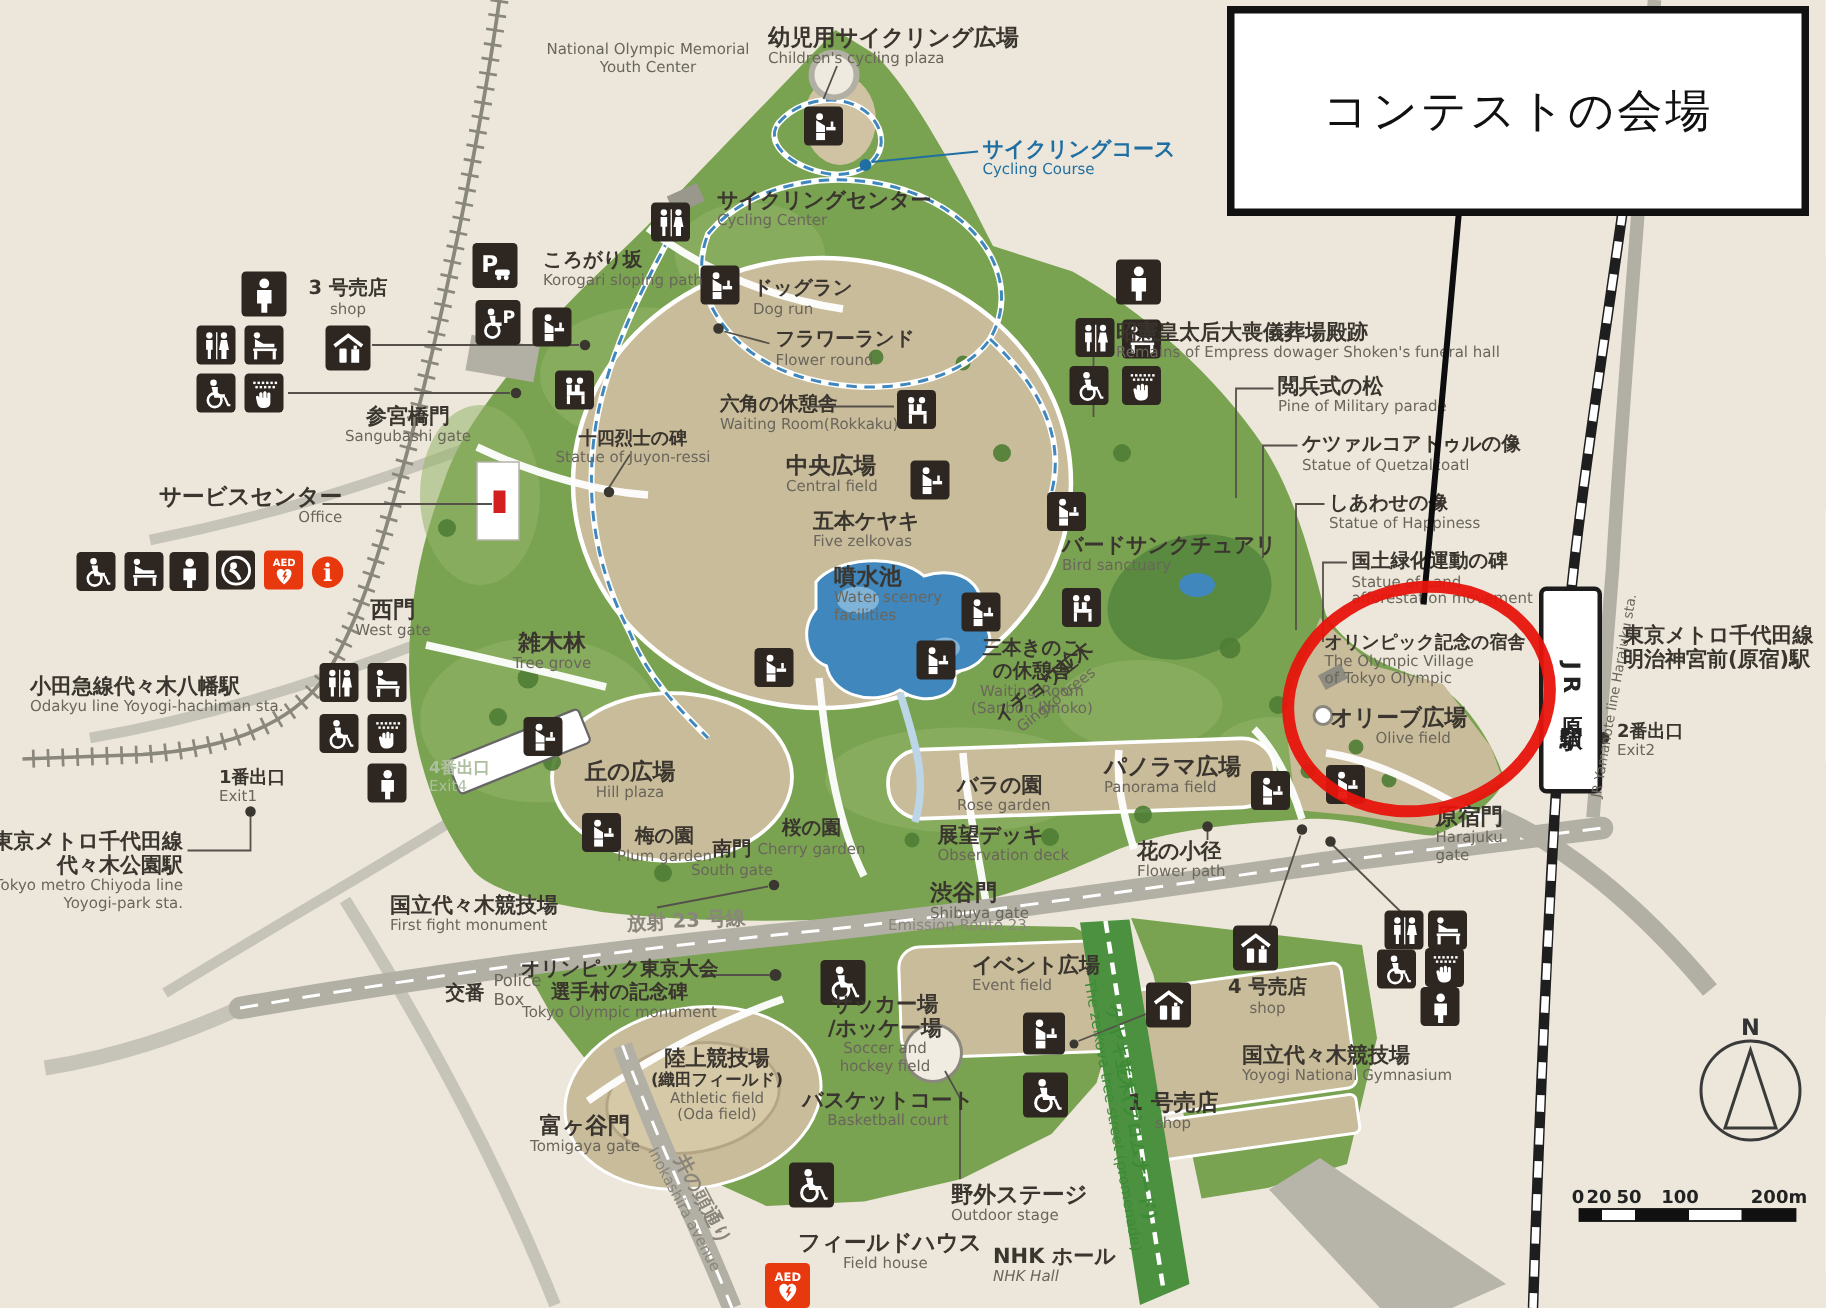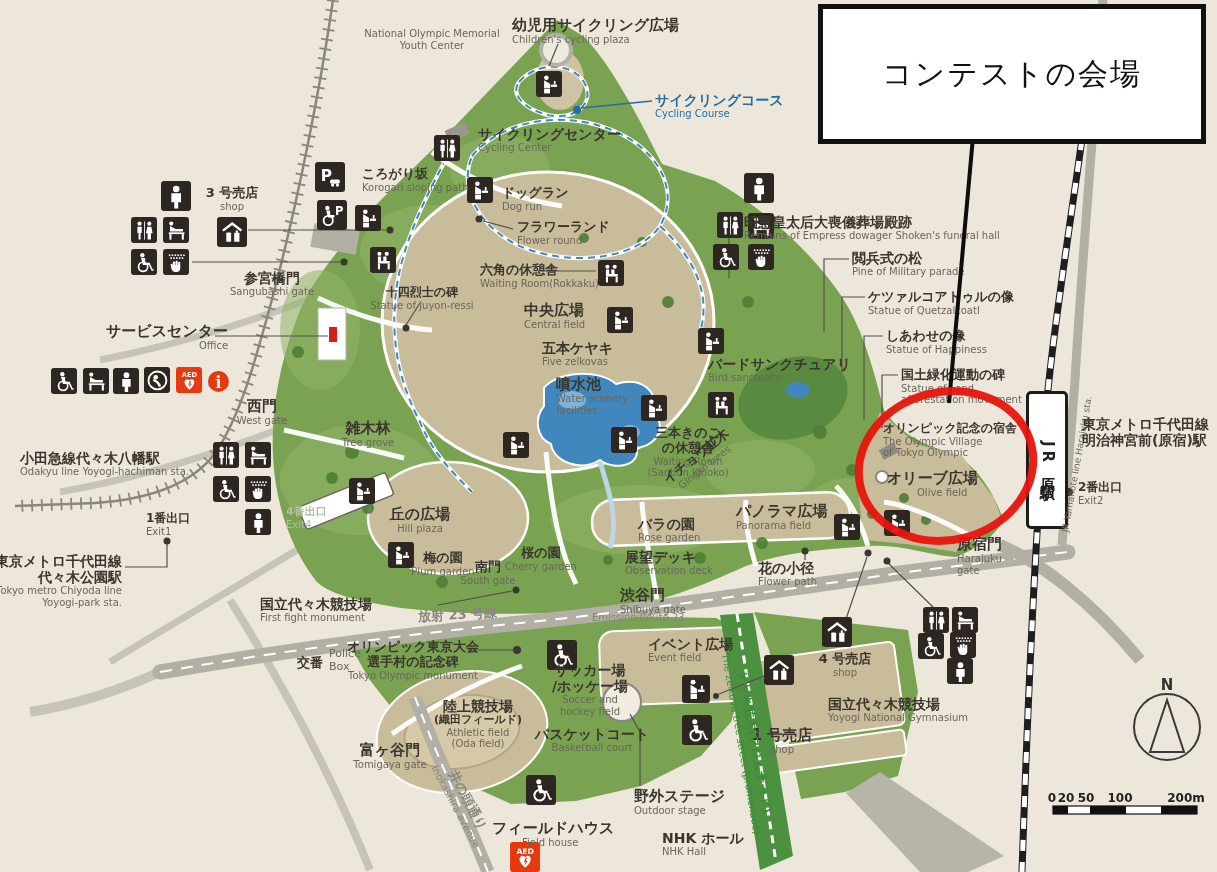--- a/index.html
+++ b/index.html
@@ -365,23 +365,23 @@
       <div class="lbl c " style="left: 413px; top: 640px; transform: translateX(-50%); transform-origin: center center;"><span class="jp" style="font-size: 13px;">オリンピック東京大会
 選手村の記念碑</span><span class="en" style="font-size: 10px;">Tokyo Olympic monument</span></div>
       <div class="lbl c " style="left: 478px; top: 698px; transform: translateX(-50%); transform-origin: center center;"><span class="jp" style="font-size: 14px;">陸上競技場</span><span class="jp2">(織田フィールド)</span><span class="en" style="font-size: 10px;">Athletic field
 (Oda field)</span></div>
       <div class="lbl c " style="left: 590px; top: 662px; transform: translateX(-50%); transform-origin: center center;"><span class="jp" style="font-size: 14px;">サッカー場
 /ホッケー場</span><span class="en" style="font-size: 10px;">Soccer and
 hockey field</span></div>
       <div class="lbl c " style="left: 592px; top: 726px; transform: translateX(-50%); transform-origin: center center;"><span class="jp" style="font-size: 14px;">バスケットコート</span><span class="en" style="font-size: 10px;">Basketball court</span></div>
       <div class="lbl c " style="left: 390px; top: 742px; transform: translateX(-50%); transform-origin: center center;"><span class="jp" style="font-size: 15px;">富ヶ谷門</span><span class="en" style="font-size: 10px;">Tomigaya gate</span></div>
       <div class="lbl c road" style="left: 462px; top: 790px; transform: translateX(-50%) rotate(62deg); transform-origin: center center;"><span class="jp" style="font-size: 13px;">井の頭通り</span><span class="en" style="font-size: 10px;">Inokashira avenue</span></div>
-      <div class="lbl eni" style="left: 492px; top: 820px;"><span class="jp" style="font-size: 15px;">フィールドハウス</span><span class="en" style="font-size: 10px;">Field house</span></div>
+      <div class="lbl eni" style="left: 532px; top: 820px;"><span class="jp" style="font-size: 15px;">フィールドハウス</span><span class="en" style="font-size: 10px;">Field house</span></div>
       <div class="lbl " style="left: 634px; top: 788px;"><span class="jp" style="font-size: 15px;">野外ステージ</span><span class="en" style="font-size: 10px;">Outdoor stage</span></div>
-      <div class="lbl enc" style="left: 662px; top: 830px;"><span class="jp" style="font-size: 14px;">NHK ホール</span><span class="en" style="font-size: 10px;">NHK Hall</span></div>
+      <div class="lbl enc" style="left: 662px; top: 830px;"><span class="jp" style="font-size: 14px;">NHK ホール</span><span class="en" style="font-size: 10px; font-style: italic;">NHK Hall</span></div>
       <div class="lbl " style="left: 648px; top: 636px;"><span class="jp" style="font-size: 14px;">イベント広場</span><span class="en" style="font-size: 10px;">Event field</span></div>
       <div class="lbl c " style="left: 782px; top: 688px; transform: translateX(-50%); transform-origin: center center;"><span class="jp" style="font-size: 15px; margin-top: 39px;">1 号売店</span><span class="en" style="font-size: 10px;">shop</span></div>
       <div class="lbl c " style="left: 845px; top: 652px; transform: translateX(-50%); transform-origin: center center;"><span class="jp" style="font-size: 13px;">4 号売店</span><span class="en" style="font-size: 10px;">shop</span></div>
       <div class="lbl " style="left: 828px; top: 696px;"><span class="jp" style="font-size: 14px;">国立代々木競技場</span><span class="en" style="font-size: 10px;">Yoyogi National Gymnasium</span></div>
       <div class="lbl c green" style="left: 748px; top: 730px; transform: translateX(-50%) rotate(80deg); transform-origin: center center;"><span class="jp" style="font-size: 12px;">ケヤキ並木(プロムナード)</span><span class="en" style="font-size: 10px;">The zelkova tree street (promenade)</span></div>
       <div class="lbl " style="left: 957px; top: 536px;"><span class="jp" style="font-size: 15px;">原宿門</span><span class="en" style="font-size: 10px;">Harajuku
 gate</span></div>
       <div class="lbl " style="left: 1082px; top: 416px;"><span class="jp" style="font-size: 14px;">東京メトロ千代田線
 明治神宮前(原宿)駅</span></div>
       <div class="lbl " style="left: 1078px; top: 481px;"><span class="jp" style="font-size: 12px;">2番出口</span><span class="en" style="font-size: 10px;">Exit2</span></div>

